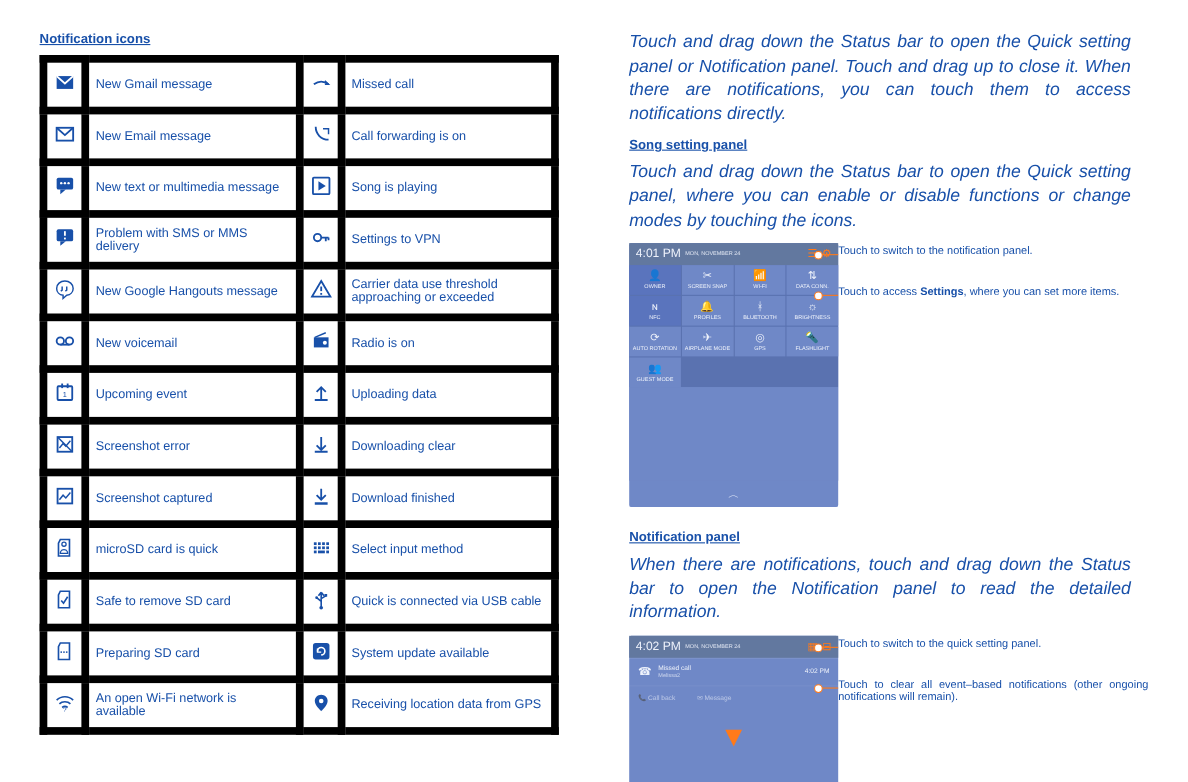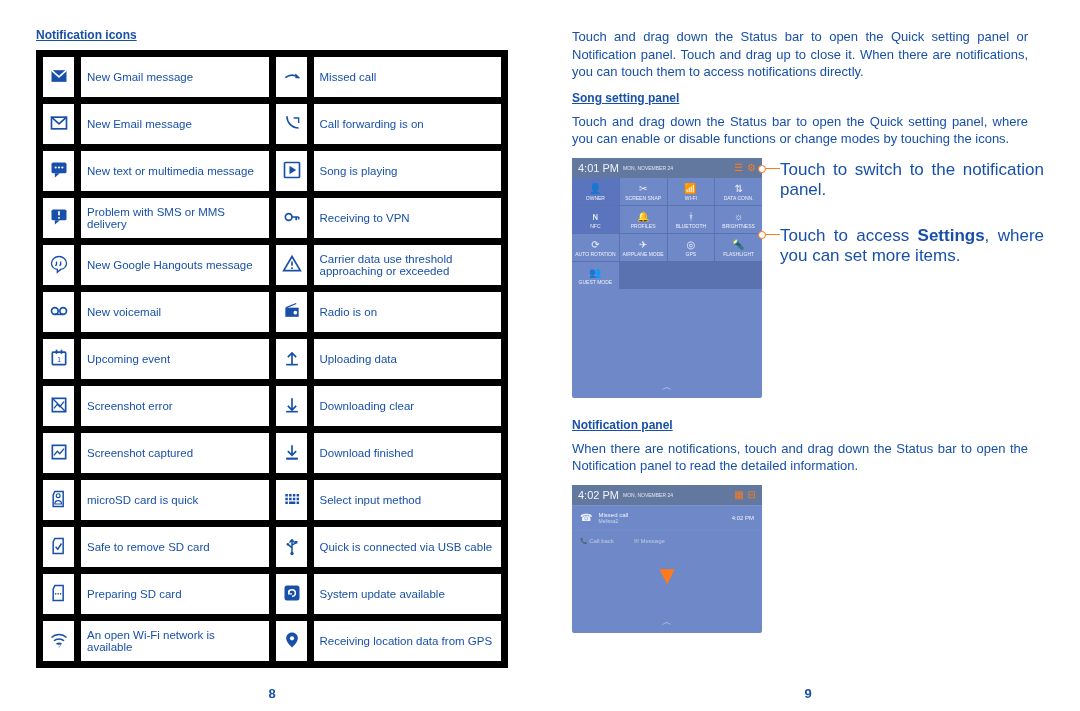--- a/index.html
+++ b/index.html
@@ -32,24 +32,25 @@
     margin-top: auto;
     padding-top: 10px;
   }
   .section-heading {
     font-weight: bold;
     text-decoration: underline;
     font-size: 12px;
     margin: 0 0 8px 0;
   }
   .body-text {
-    font-size: 13px;
+    font-size: 16px;
     line-height: 1.35;
     margin: 0 16px 10px 0;
     text-align: justify;
+    font-style: italic;
   }
 
   
   table.icon-table {
     border-collapse: collapse;
     width: 100%;
     table-layout: fixed;
   }
   table.icon-table td {
     border: 7px solid #000000;
@@ -123,23 +124,22 @@
   .shot .headsub { font-size:5px; opacity:.7; display:block;}
   .shot .arrow-down {
     text-align:center; font-size:26px; color:#ff7a1a; flex:1;
     display:flex; align-items:flex-start; justify-content:center; padding-top:10px;
   }
 
   
   .shot-wrapper { display:flex; align-items:flex-start; gap: 0; }
   .callouts {
     flex:1;
-    font-size: 17px;
+    font-size: 10px;
     text-align: justify;
-    padding-left: 18px;
     position: relative;
   }
   .callout { position: relative; margin-bottom: 26px; }
   .callout .leader {
     position:absolute; left:-18px; top:8px; height:1px; width:18px; background:#ff7a1a;
   }
   .callout .leader::before {
     content:""; position:absolute; left:-4px; top:-3px; width:6px;height:6px;border:1px solid #ff7a1a;border-radius:50%;
     background:#fff;
   }
@@ -205,21 +205,21 @@
                 <rect x="3" y="3" width="18" height="13" rx="2" fill="#1850a9"></rect>
                 <path d="M7 16 L7 21 L13 16 Z" fill="#1850a9"></path>
                 <rect x="11" y="5" width="2" height="5" fill="#fff"></rect>
                 <rect x="11" y="12" width="2" height="2" fill="#fff"></rect>
               </svg></td>
           <td>Problem with SMS or MMS delivery</td>
           <td class="icon-cell"><svg viewBox="0 0 24 24">
                 <circle cx="8" cy="12" r="4" fill="none" stroke="#1850a9" stroke-width="2"></circle>
                 <path d="M12 12 L20 12 M17 12 L17 16 M20 12 L20 15" fill="none" stroke="#1850a9" stroke-width="2"></path>
               </svg></td>
-          <td>Receiving to VPN</td>
+          <td>Settings to VPN</td>
         </tr>
         <tr>
           <td class="icon-cell"><svg viewBox="0 0 24 24">
                 <path d="M12 3 C7 3 3 6.5 3 11 C3 15 6 18 10 18.5 L10 22 L14 18.5 C18 18 21 15 21 11 C21 6.5 17 3 12 3 Z" fill="none" stroke="#1850a9" stroke-width="1.6"></path>
                 <path d="M9 9 L9 13 L7.5 14 M14 9 L14 13 L12.5 14" fill="none" stroke="#1850a9" stroke-width="1.6"></path>
               </svg></td>
           <td>New Google Hangouts message</td>
           <td class="icon-cell"><svg viewBox="0 0 24 24">
                 <path d="M12 3 L22 20 L2 20 Z" fill="none" stroke="#1850a9" stroke-width="2"></path>
                 <rect x="11" y="9" width="2" height="5" fill="#1850a9"></rect>
@@ -426,17 +426,27 @@
           <span class="spacer"></span>
           <span>4:02 PM</span>
         </div>
         <div class="notif-row" style="gap:20px; opacity:.6;">
           <span>📞 <span>Call back</span></span>
           <span>✉ <span>Message</span></span>
         </div>
         <div class="arrow-down">▼</div>
         <div class="chevron">︿</div>
       </div>
+      <div class="callouts">
+        <div class="callout" style="margin-top:2px;">
+          <span class="leader"></span>
+          <span>Touch to switch to the quick setting panel.</span>
+        </div>
+        <div class="callout" style="margin-top:18px;">
+          <span class="leader"></span>
+          <span>Touch to clear all event–based notifications (other ongoing notifications will remain).</span>
+        </div>
+      </div>
     </div>
 
     <div class="page-number">9</div>
   </div>
 </div>
 
 </body></html>

